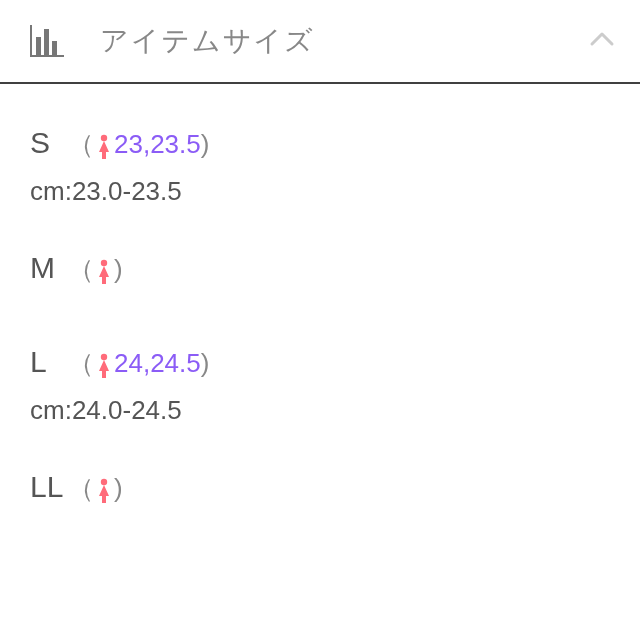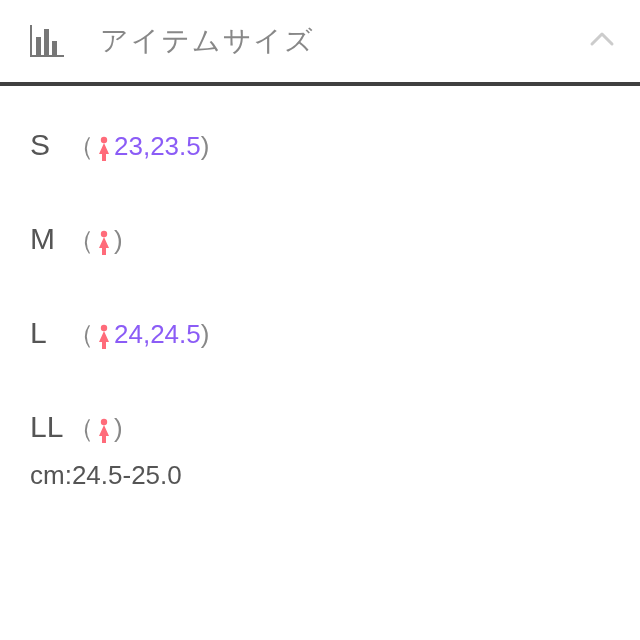--- a/index.html
+++ b/index.html
@@ -1,21 +1,21 @@
 <!DOCTYPE html>
 <html><head>
 <meta charset="utf-8">
 <style>
   * { box-sizing: border-box; margin: 0; padding: 0; }
   html, body { width: 640px; height: 640px; font-family: -apple-system, "Hiragino Sans", "Helvetica Neue", Arial, sans-serif; background: #fff; }
   .header {
     display: flex;
     align-items: center;
     padding: 22px 30px 22px 30px;
-    border-bottom: 4px solid #404040;
+    border-bottom: 2px solid #404040;
     position: relative;
   }
   .chart-ico {
     color: #777;
     margin-right: 36px;
     display: inline-flex;
   }
   .title {
     color: #888;
     font-size: 28px;
@@ -89,20 +89,21 @@
         <span class="female-ico">
           <svg width="16" height="26" viewBox="0 0 16 26">
               <circle cx="8" cy="4" r="3.2" fill="currentColor"></circle>
               <path d="M8 7 L13 18 L10 18 L10 25 L6 25 L6 18 L3 18 Z" fill="currentColor"></path>
             </svg>
         </span>
         <span class="vals">23,23.5</span>
         <span class="close">)</span>
       </span>
     </div>
+    <div class="cm-line">cm:23.0-23.5</div>
   </div>
 
   <div class="row">
     <div class="row-top">
       <span class="size-label">M</span>
       <span class="paren-group">
         <span class="open">（</span>
         <span class="female-ico">
           <svg width="16" height="26" viewBox="0 0 16 26">
               <circle cx="8" cy="4" r="3.2" fill="currentColor"></circle>
@@ -122,32 +123,32 @@
         <span class="female-ico">
           <svg width="16" height="26" viewBox="0 0 16 26">
               <circle cx="8" cy="4" r="3.2" fill="currentColor"></circle>
               <path d="M8 7 L13 18 L10 18 L10 25 L6 25 L6 18 L3 18 Z" fill="currentColor"></path>
             </svg>
         </span>
         <span class="vals">24,24.5</span>
         <span class="close">)</span>
       </span>
     </div>
+    <div class="cm-line">cm:24.0-24.5</div>
   </div>
 
   <div class="row">
     <div class="row-top">
       <span class="size-label">LL</span>
       <span class="paren-group">
         <span class="open">（</span>
         <span class="female-ico">
           <svg width="16" height="26" viewBox="0 0 16 26">
               <circle cx="8" cy="4" r="3.2" fill="currentColor"></circle>
               <path d="M8 7 L13 18 L10 18 L10 25 L6 25 L6 18 L3 18 Z" fill="currentColor"></path>
             </svg>
         </span>
         <span class="close">)</span>
       </span>
     </div>
-    <div class="cm-line">cm:24.5-25.0</div>
   </div>
 
 </div>
 
 </body></html>

